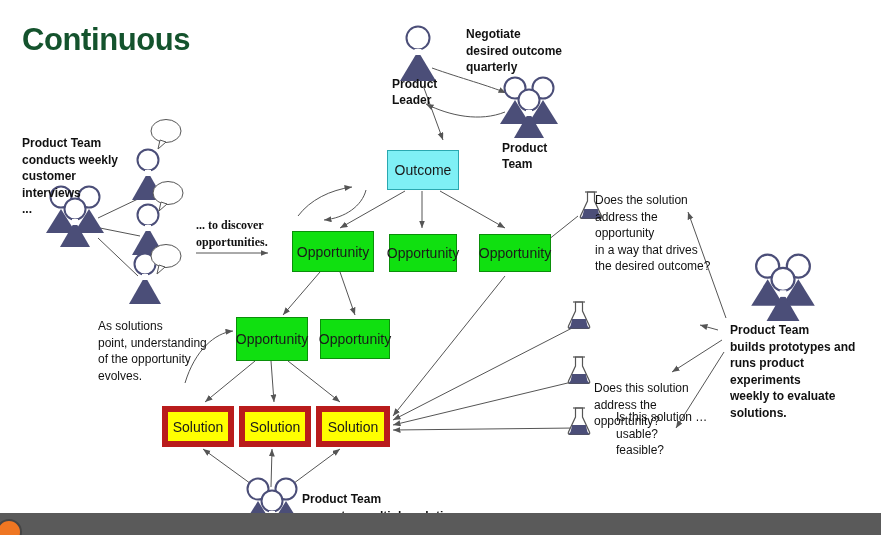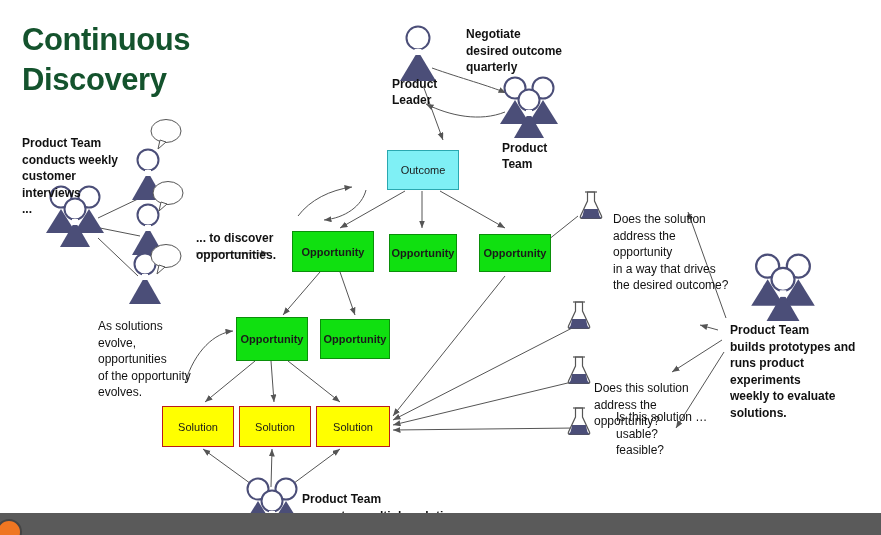--- a/index.html
+++ b/index.html
@@ -18,25 +18,25 @@
   #title{
     left:22px;top:20px;width:330px;
     font-size:31px;font-weight:bold;line-height:1.28;
     letter-spacing:-0.4px;color:#14532d;
   }
 
   
   .node{
     position:absolute;box-sizing:border-box;
     display:flex;align-items:center;justify-content:center;
-    font-size:11px;color:#1a1a1a;text-align:center;
+    font-size:14px;color:#1a1a1a;text-align:center;
   }
   .node.outcome{background:#7FF0F5;border:1px solid #2aa8b0;}
-  .node.opportunity{background:#10E010;border:1px solid #0a8f0a;font-weight:bold;}
-  .node.solution{background:#FFFF00;border:1px solid #b91c1c;}
+  .node.opportunity{background:#10E010;border:1px solid #0a8f0a;}
+  .node.solution{background:#FFFF00;border:6px solid #b91c1c;}
 
   
   .note{position:absolute;font-size:12px;line-height:1.38;color:#111;}
   .note.bold{font-weight:bold;}
 
   
   .person{position:absolute;}
 
   
   #playerbar{
@@ -104,21 +104,20 @@
       <path d="M 286 489 L 340 449" marker-end="url(#ah)"></path>
 
       <path d="M 98 218 L 140 198"></path>
       <path d="M 100 228 L 140 236"></path>
       <path d="M 98 238 L 138 276"></path>
     </g>
   </svg>
 
   <div class="abs" id="title">
     <div>Continuous</div>
-    <div>Discovery</div>
   </div>
 
   <svg class="person" style="left:396px;top:25px;" width="44" height="56" viewBox="0 0 44 56">
     <circle cx="22" cy="13" r="11.5" fill="#fff" stroke="#4b4e78" stroke-width="2"></circle>
     <path d="M22 26 L40 56 L4 56 Z" fill="#4b4e78"></path>
     <rect x="18.5" y="24" width="7" height="6" fill="#fff"></rect>
   </svg>
   <div class="note bold abs" style="left:392px;top:76px;width:60px;line-height:1.35;">
     <span>Product</span><br><span>Leader</span>
   </div>
@@ -250,39 +249,39 @@
   <div class="note bold" style="left:466px;top:26px;width:110px;white-space:pre-line;">Negotiate
 desired outcome
 quarterly</div>
 
   <div class="note bold" style="left:22px;top:135px;width:115px;white-space:pre-line;">Product Team
 conducts weekly
 customer interviews
 ...</div>
 
 
-  <div class="note bold" style="left:196px;top:230px;width:105px;white-space:pre-line;">... to discover
+  <div class="note bold" style="left:196px;top:217px;width:105px;white-space:pre-line;font-family:Liberation Serif, serif;">... to discover
 opportunities.</div>
 
   <div class="note" style="left:98px;top:318px;width:110px;white-space:pre-line;">As solutions
-evolve, opportunities
+point, understanding
 of the opportunity
 evolves.</div>
 
   <div class="note bold" style="left:730px;top:322px;width:128px;white-space:pre-line;">Product Team
 builds prototypes and
 runs product experiments
 weekly to evaluate solutions.</div>
 
   <div class="note bold" style="left:302px;top:491px;width:170px;white-space:pre-line;">Product Team
 generates multiple solutions for the
 same opportunity setting up a
 “compare and contrast” decision.</div>
 
-  <div class="note" style="left:613px;top:192px;width:125px;white-space:pre-line;margin-top:19px;">Does the solution
+  <div class="note" style="left:595px;top:192px;width:125px;white-space:pre-line;">Does the solution
 address the opportunity
 in a way that drives
 the desired outcome?</div>
   <div class="note" style="left:594px;top:380px;width:120px;white-space:pre-line;">Does this solution
 address the
 opportunity?</div>
   <div class="note" style="left:616px;top:409px;width:120px;white-space:pre-line;">Is this solution …
 usable?
 feasible?</div>
 

